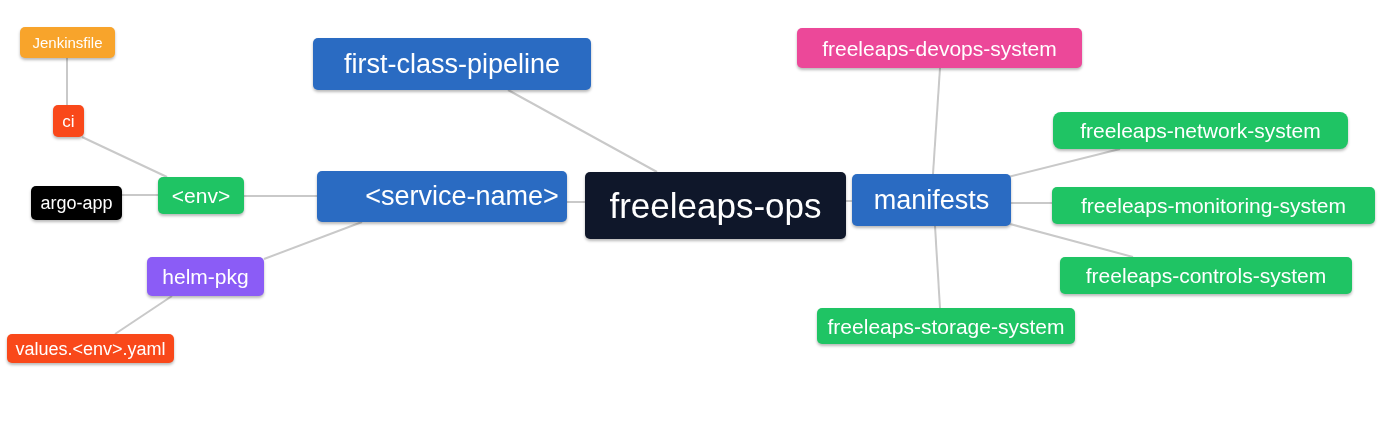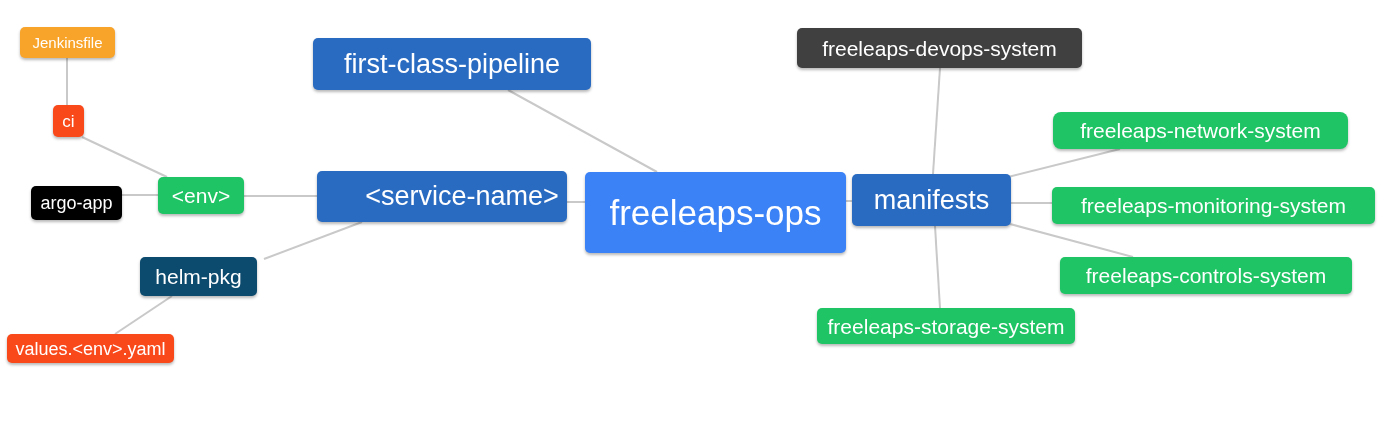--- a/index.html
+++ b/index.html
@@ -53,39 +53,39 @@
       <line x1="115" y1="334" x2="172" y2="296" stroke="#c9c9c9" stroke-width="2"></line>
       <line x1="508" y1="90" x2="657" y2="172" stroke="#c9c9c9" stroke-width="2"></line>
       <line x1="567" y1="202" x2="585" y2="202" stroke="#c9c9c9" stroke-width="2"></line>
       <line x1="846" y1="201" x2="852" y2="201" stroke="#c9c9c9" stroke-width="2"></line>
       <line x1="933" y1="174" x2="940" y2="68" stroke="#c9c9c9" stroke-width="2"></line>
       <line x1="1008" y1="177" x2="1120" y2="149" stroke="#c9c9c9" stroke-width="2"></line>
       <line x1="1011" y1="203" x2="1052" y2="203" stroke="#c9c9c9" stroke-width="2"></line>
       <line x1="1010" y1="224" x2="1133" y2="257" stroke="#c9c9c9" stroke-width="2"></line>
       <line x1="935" y1="226" x2="940" y2="308" stroke="#c9c9c9" stroke-width="2"></line>
     </svg>
-<div class="node" style="left: 585px; top: 172px; width: 261px; height: 81px; background: #3b82f6;">
+<div class="node" style="left: 585px; top: 172px; width: 261px; height: 67px; background: #0f172a;">
       <span style="font-size: 35px; color: rgb(255, 255, 255);">freeleaps-ops</span>
     </div>
     <div class="node" style="left: 313px; top: 38px; width: 278px; height: 52px; background: rgb(42, 107, 194);">
       <span style="font-size: 27px; color: rgb(255, 255, 255);">first-class-pipeline</span>
     </div>
     <div class="node" style="left: 317px; top: 171px; width: 250px; height: 51px; background: rgb(42, 107, 194); padding-left: 40px;">
       <span style="font-size: 27px; color: rgb(255, 255, 255);">&lt;service-name&gt;</span>
     </div>
     <div class="node" style="left: 158px; top: 177px; width: 86px; height: 37px; background: rgb(31, 196, 100);">
       <span style="font-size: 21px; color: rgb(255, 255, 255);">&lt;env&gt;</span>
     </div>
     <div class="node" style="left: 852px; top: 174px; width: 159px; height: 52px; background: rgb(42, 107, 194);">
       <span style="font-size: 27px; color: rgb(255, 255, 255);">manifests</span>
     </div>
-    <div class="node" style="left: 140px; top: 257px; width: 117px; height: 39px; background: #0c4a6e;">
+    <div class="node" style="left: 147px; top: 257px; width: 117px; height: 39px; background: #8b5cf6;">
       <span style="font-size: 21px; color: rgb(255, 255, 255);">helm-pkg</span>
     </div>
-    <div class="node" style="left: 797px; top: 28px; width: 285px; height: 40px; background: #404040;">
+    <div class="node" style="left: 797px; top: 28px; width: 285px; height: 40px; background: #ec4899;">
       <span style="font-size: 21px; color: rgb(255, 255, 255);">freeleaps-devops-system</span>
     </div>
     <div class="node" style="left: 1053px; top: 112px; width: 295px; height: 37px; background: rgb(31, 196, 100); border-radius: 8px;">
       <span style="font-size: 21px; color: rgb(255, 255, 255);">freeleaps-network-system</span>
     </div>
     <div class="node" style="left: 1052px; top: 187px; width: 323px; height: 37px; background: rgb(31, 196, 100);">
       <span style="font-size: 21px; color: rgb(255, 255, 255);">freeleaps-monitoring-system</span>
     </div>
     <div class="node" style="left: 1060px; top: 257px; width: 292px; height: 37px; background: rgb(31, 196, 100);">
       <span style="font-size: 21px; color: rgb(255, 255, 255);">freeleaps-controls-system</span>

